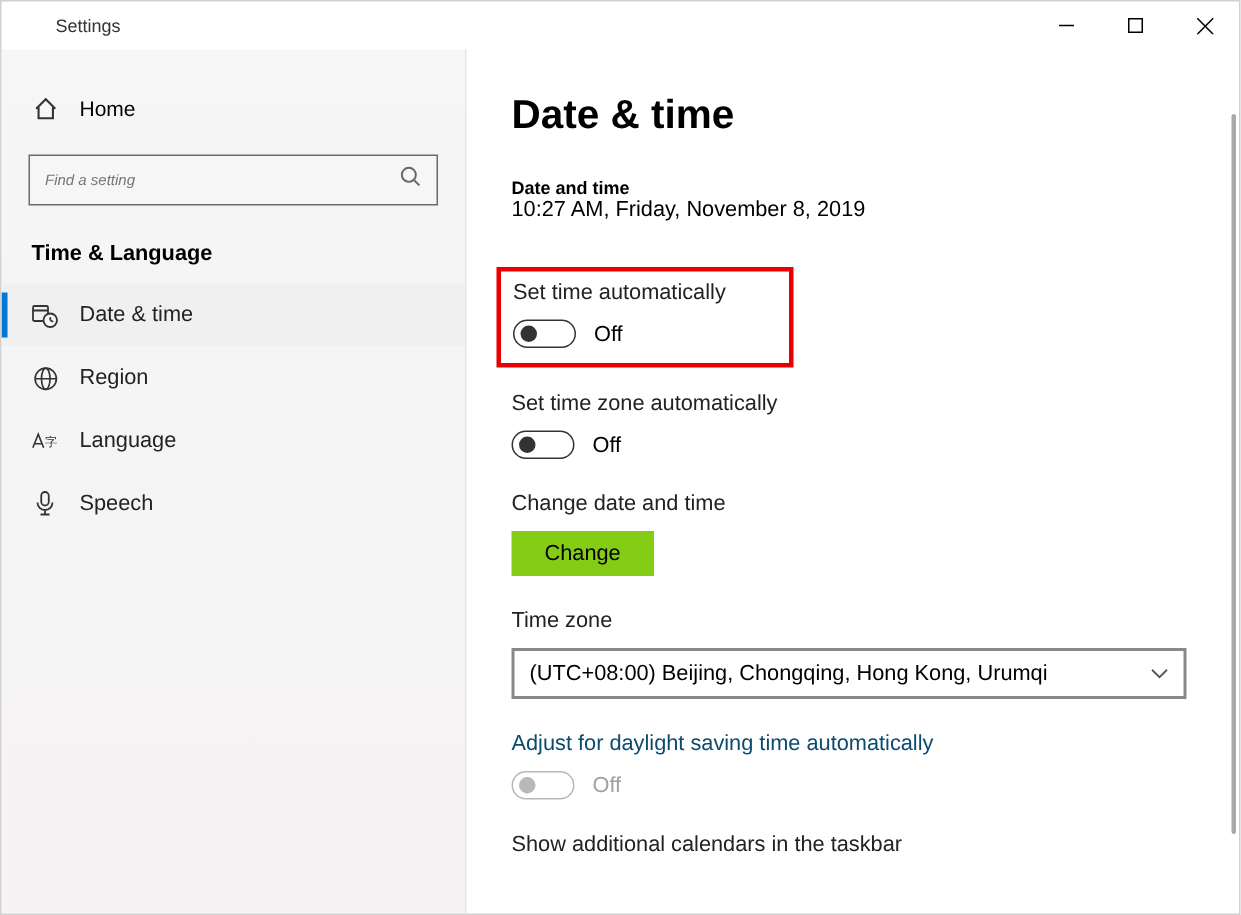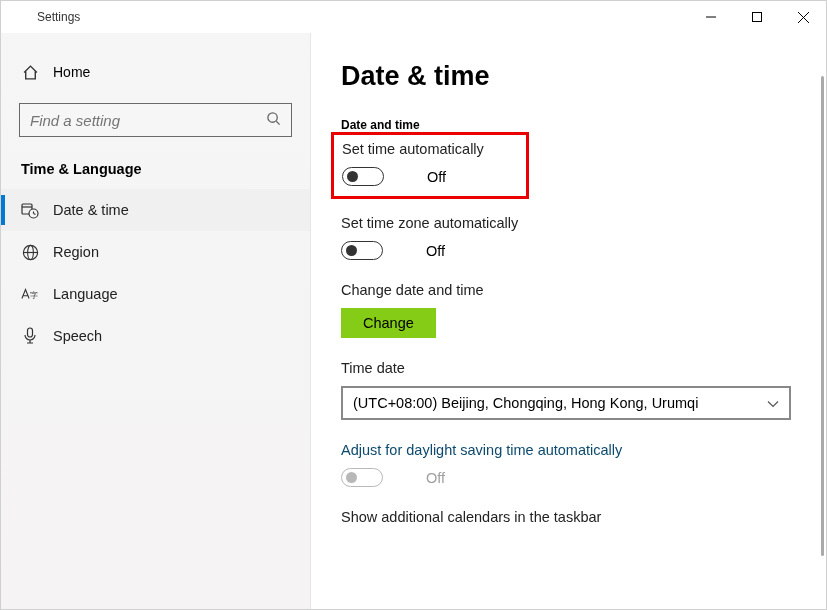--- a/index.html
+++ b/index.html
@@ -10,40 +10,40 @@
     .titlebar-text { font-size: 12px; color: #333; margin-left: 28px; }
     .titlebar-controls { display: flex; }
     .titlebar-btn { width: 46px; height: 32px; display: flex; align-items: center; justify-content: center; font-size: 12px; }
     .titlebar-btn svg { stroke: #000; }
 
     .container { display: flex; height: calc(100% - 32px); }
 
     .sidebar { width: 310px; padding: 20px 0 0 0; background: linear-gradient(180deg, #f6f6f6 0%, #f5f3f4 100%); border-right: 1px solid #e6e6e6; }
     .home-row { display: flex; align-items: center; gap: 14px; padding: 10px 20px; font-size: 14px; }
     .searchbox { margin: 12px 18px 12px 18px; height: 34px; border: 1px solid #6a6a6a; display: flex; align-items: center; padding: 0 10px; justify-content: space-between; background: #f6f6f6; }
-    .searchbox input { border: none; outline: none; background: transparent; font-size: 15px; color: #666; width: 85%; font-style: italic; }
+    .searchbox input { border: none; outline: none; background: transparent; font-size: 10px; color: #666; width: 85%; font-style: italic; }
     .category-title { font-size: 14.5px; font-weight: 600; padding: 12px 20px; color: #000; }
     .nav-item { display: flex; align-items: center; gap: 14px; padding: 12px 20px; font-size: 14.5px; color: #222; position: relative; }
     .nav-item.active::before { content: ""; position: absolute; left: 0; top: 6px; bottom: 6px; width: 4px; background: #0078d4; }
     .nav-item.active { background: rgba(0,0,0,0.02); }
     .nav-icon { width: 18px; height: 18px; display: flex; align-items: center; justify-content: center; }
 
     .main { flex: 1; padding: 28px 30px 0 30px; overflow-y: auto; position: relative; }
     h1 { font-size: 27px; font-weight: 600; margin-bottom: 26px; }
     h2 { font-size: 12px; font-weight: 700; margin-bottom: 0; }
     .datetime-now { font-size: 14.5px; margin-bottom: 30px; }
     .field { margin-bottom: 22px; }
     .field-label { font-size: 14.5px; margin-bottom: 10px; color: #222; }
     .field-label.disabled { color: #0c4a6e; }
     .toggle-row { display: flex; align-items: center; gap: 12px; }
     .toggle { width: 42px; height: 19px; border: 1px solid #333; border-radius: 10px; position: relative; background: #fff; }
     .toggle .knob { width: 11px; height: 11px; background: #333; border-radius: 50%; position: absolute; top: 3px; left: 4px; }
     .toggle.disabled { border-color: #b8b8b8; }
     .toggle.disabled .knob { background: #b8b8b8; }
-    .toggle-state { font-size: 14.5px; margin-left: 31px; }
+    .toggle-state { font-size: 14.5px; }
     .toggle-state.disabled { color: #a0a0a0; }
     .change-btn { background: #84cc16; border: none; padding: 7px 22px; font-size: 14.5px; color: #000; }
     .dropdown { width: 450px; height: 34px; border: 2px solid #888; display: flex; align-items: center; justify-content: space-between; padding: 0 10px; font-size: 14.5px; }
     .highlight-box { border: 3px solid #ea0000; padding: 6px 24px 10px 8px; margin-left: -10px; width: 198px; margin-bottom: 16px; }
     .highlight-box .field-label { margin-bottom: 10px; }
 
     .scrollbar { position: absolute; right: 2px; top: 75px; width: 3px; height: 480px; background: #aaa; border-radius: 2px; }
   </style>
 </head>
 <body>
@@ -134,20 +134,21 @@
             <path d="M2 8 a5 5 0 0 0 10 0 M7 13 V16 M4 16 H10"></path>
           </svg>
       </span>
       <span>Speech</span>
     </div>
   </div>
 
   <div class="main">
     <h1>Date &amp; time</h1>
     <h2>Date and time</h2>
+    <div class="datetime-now">10:27 AM, Friday, November 8, 2019</div>
 
     <div class="highlight-box">
       <div class="field-label">Set time automatically</div>
       <div class="toggle-row">
         <div class="toggle">
             <div class="knob"></div>
           </div>
         <span class="toggle-state">Off</span>
       </div>
     </div>
@@ -161,21 +162,21 @@
         <span class="toggle-state">Off</span>
       </div>
     </div>
 
     <div class="field">
       <div class="field-label">Change date and time</div>
       <button class="change-btn">Change</button>
     </div>
 
     <div class="field">
-      <div class="field-label">Time date</div>
+      <div class="field-label">Time zone</div>
       <div class="dropdown">
         <span>(UTC+08:00) Beijing, Chongqing, Hong Kong, Urumqi</span>
         <span>
           <svg width="12" height="8" viewBox="0 0 12 8" fill="none" stroke="#555" stroke-width="1.2">
               <path d="M1 1.5 L6 6.5 L11 1.5"></path>
             </svg>
         </span>
       </div>
     </div>
 

